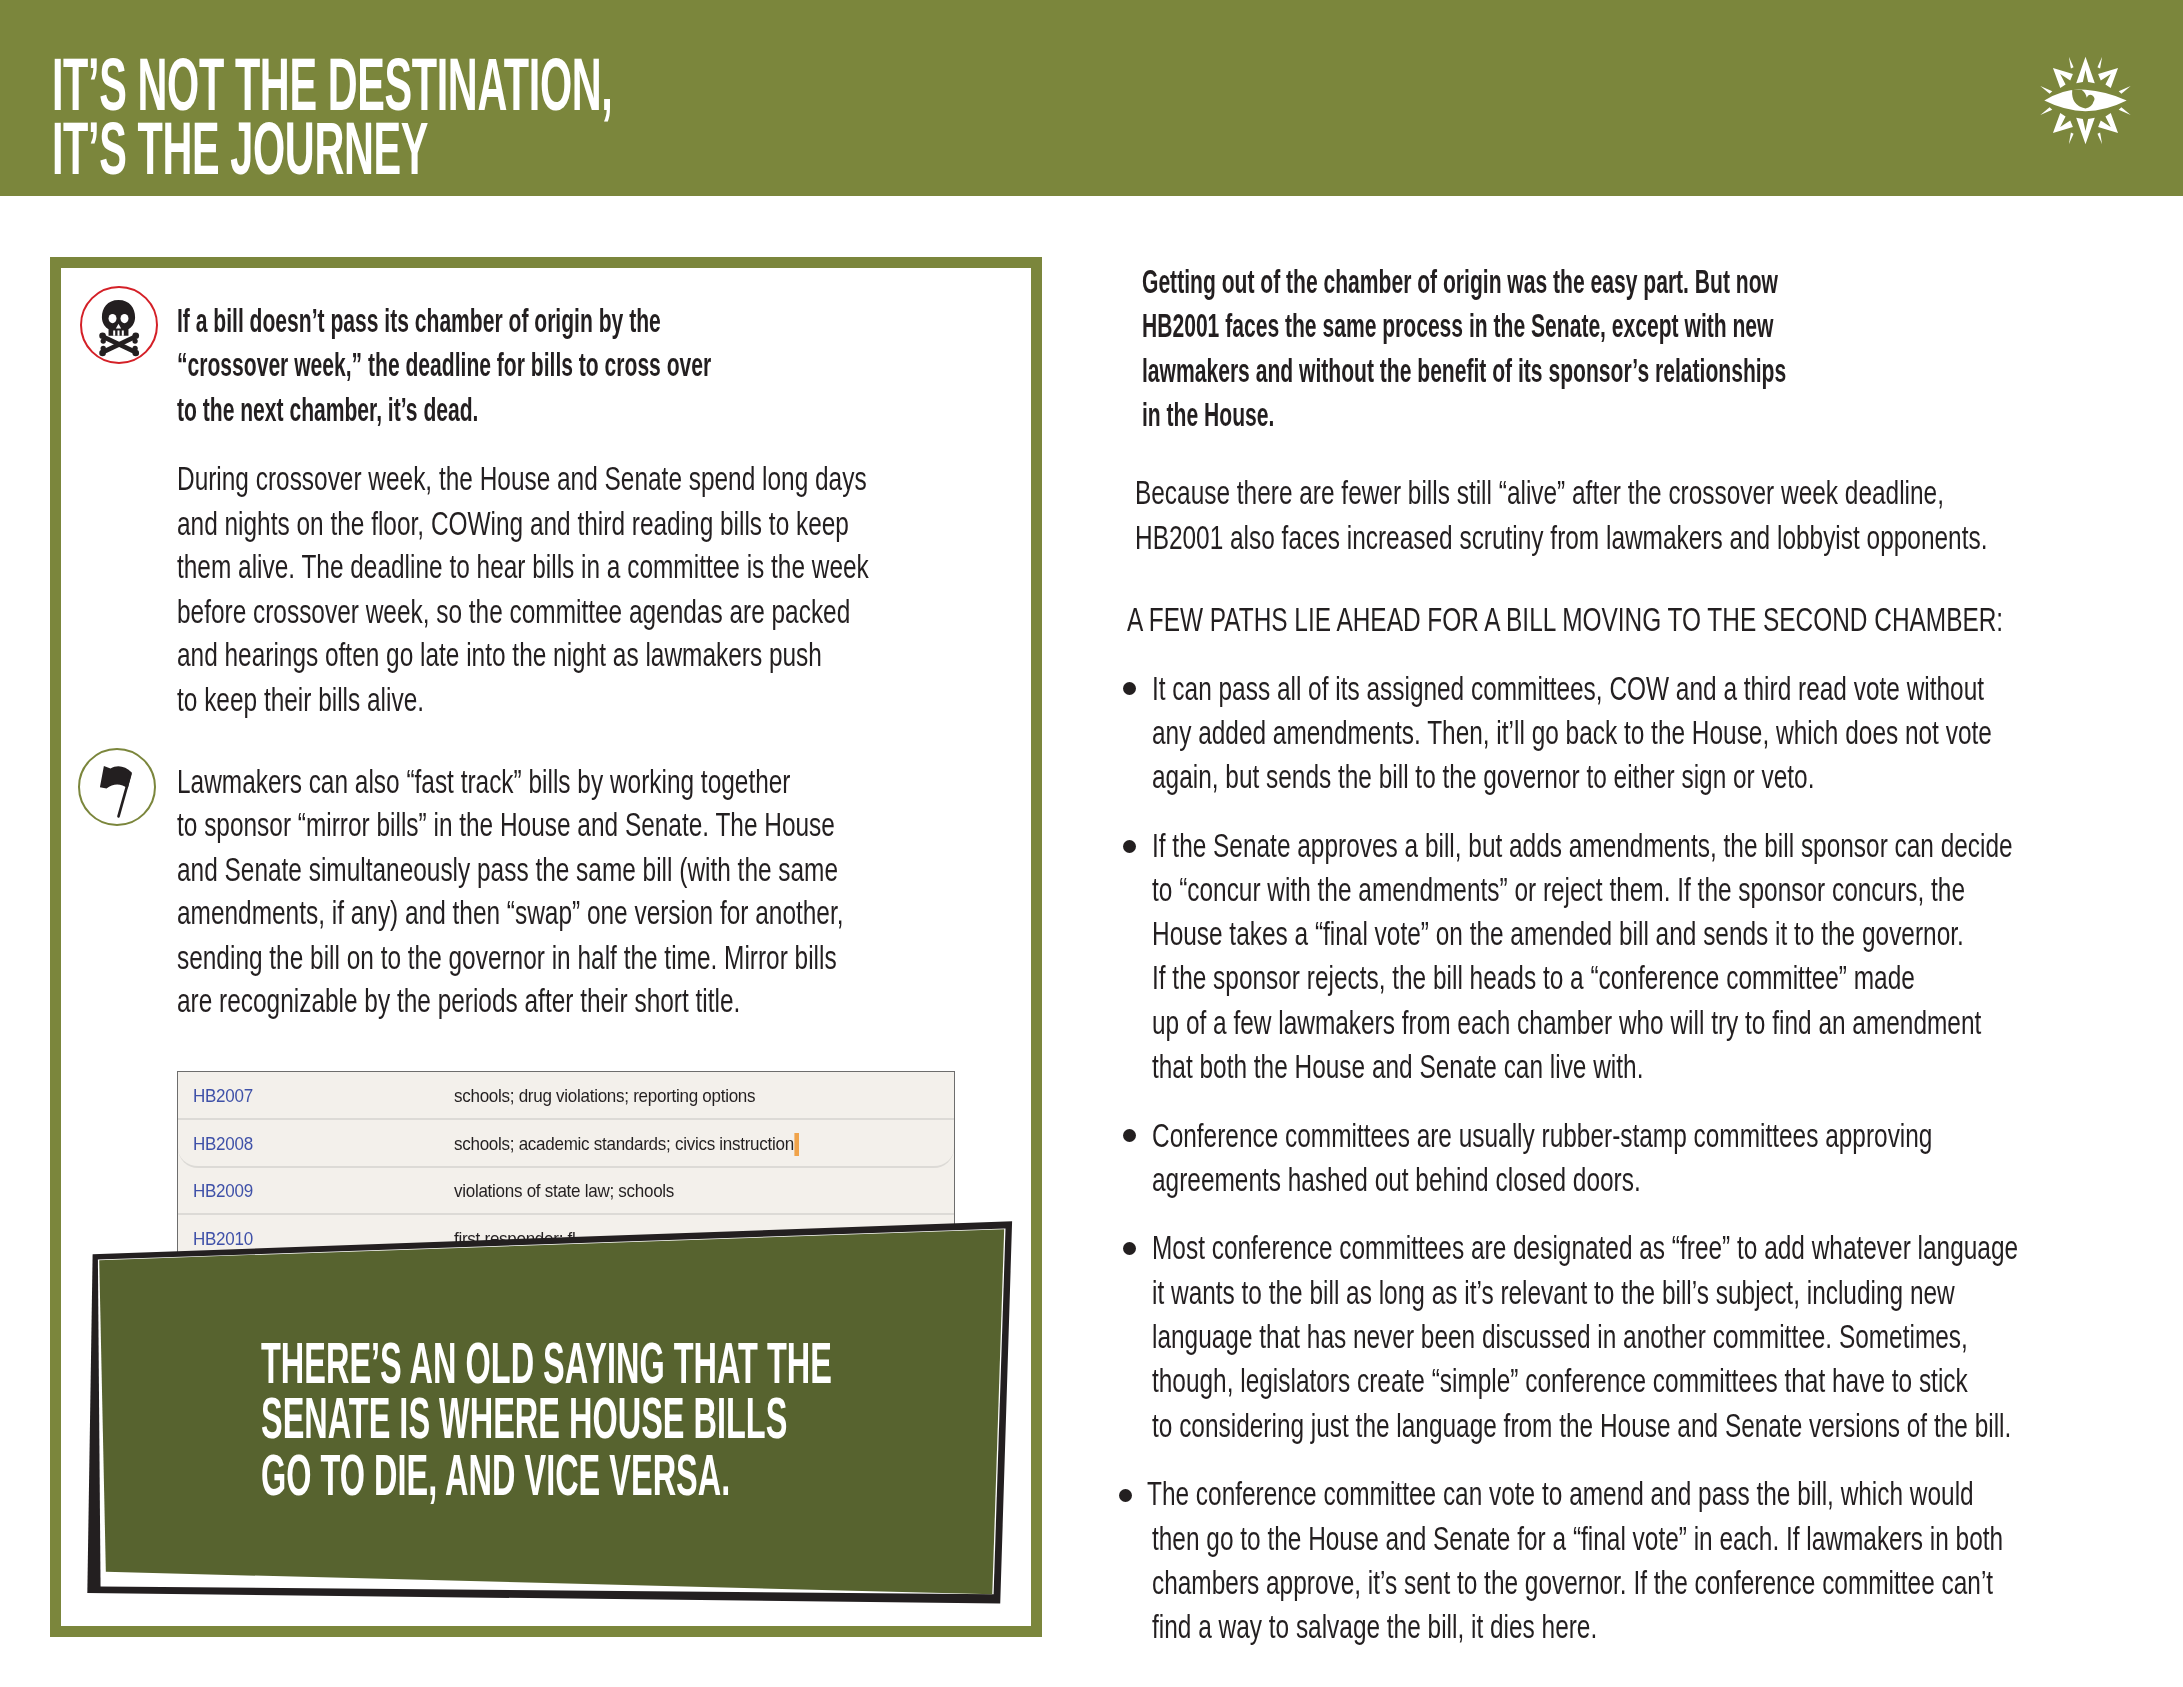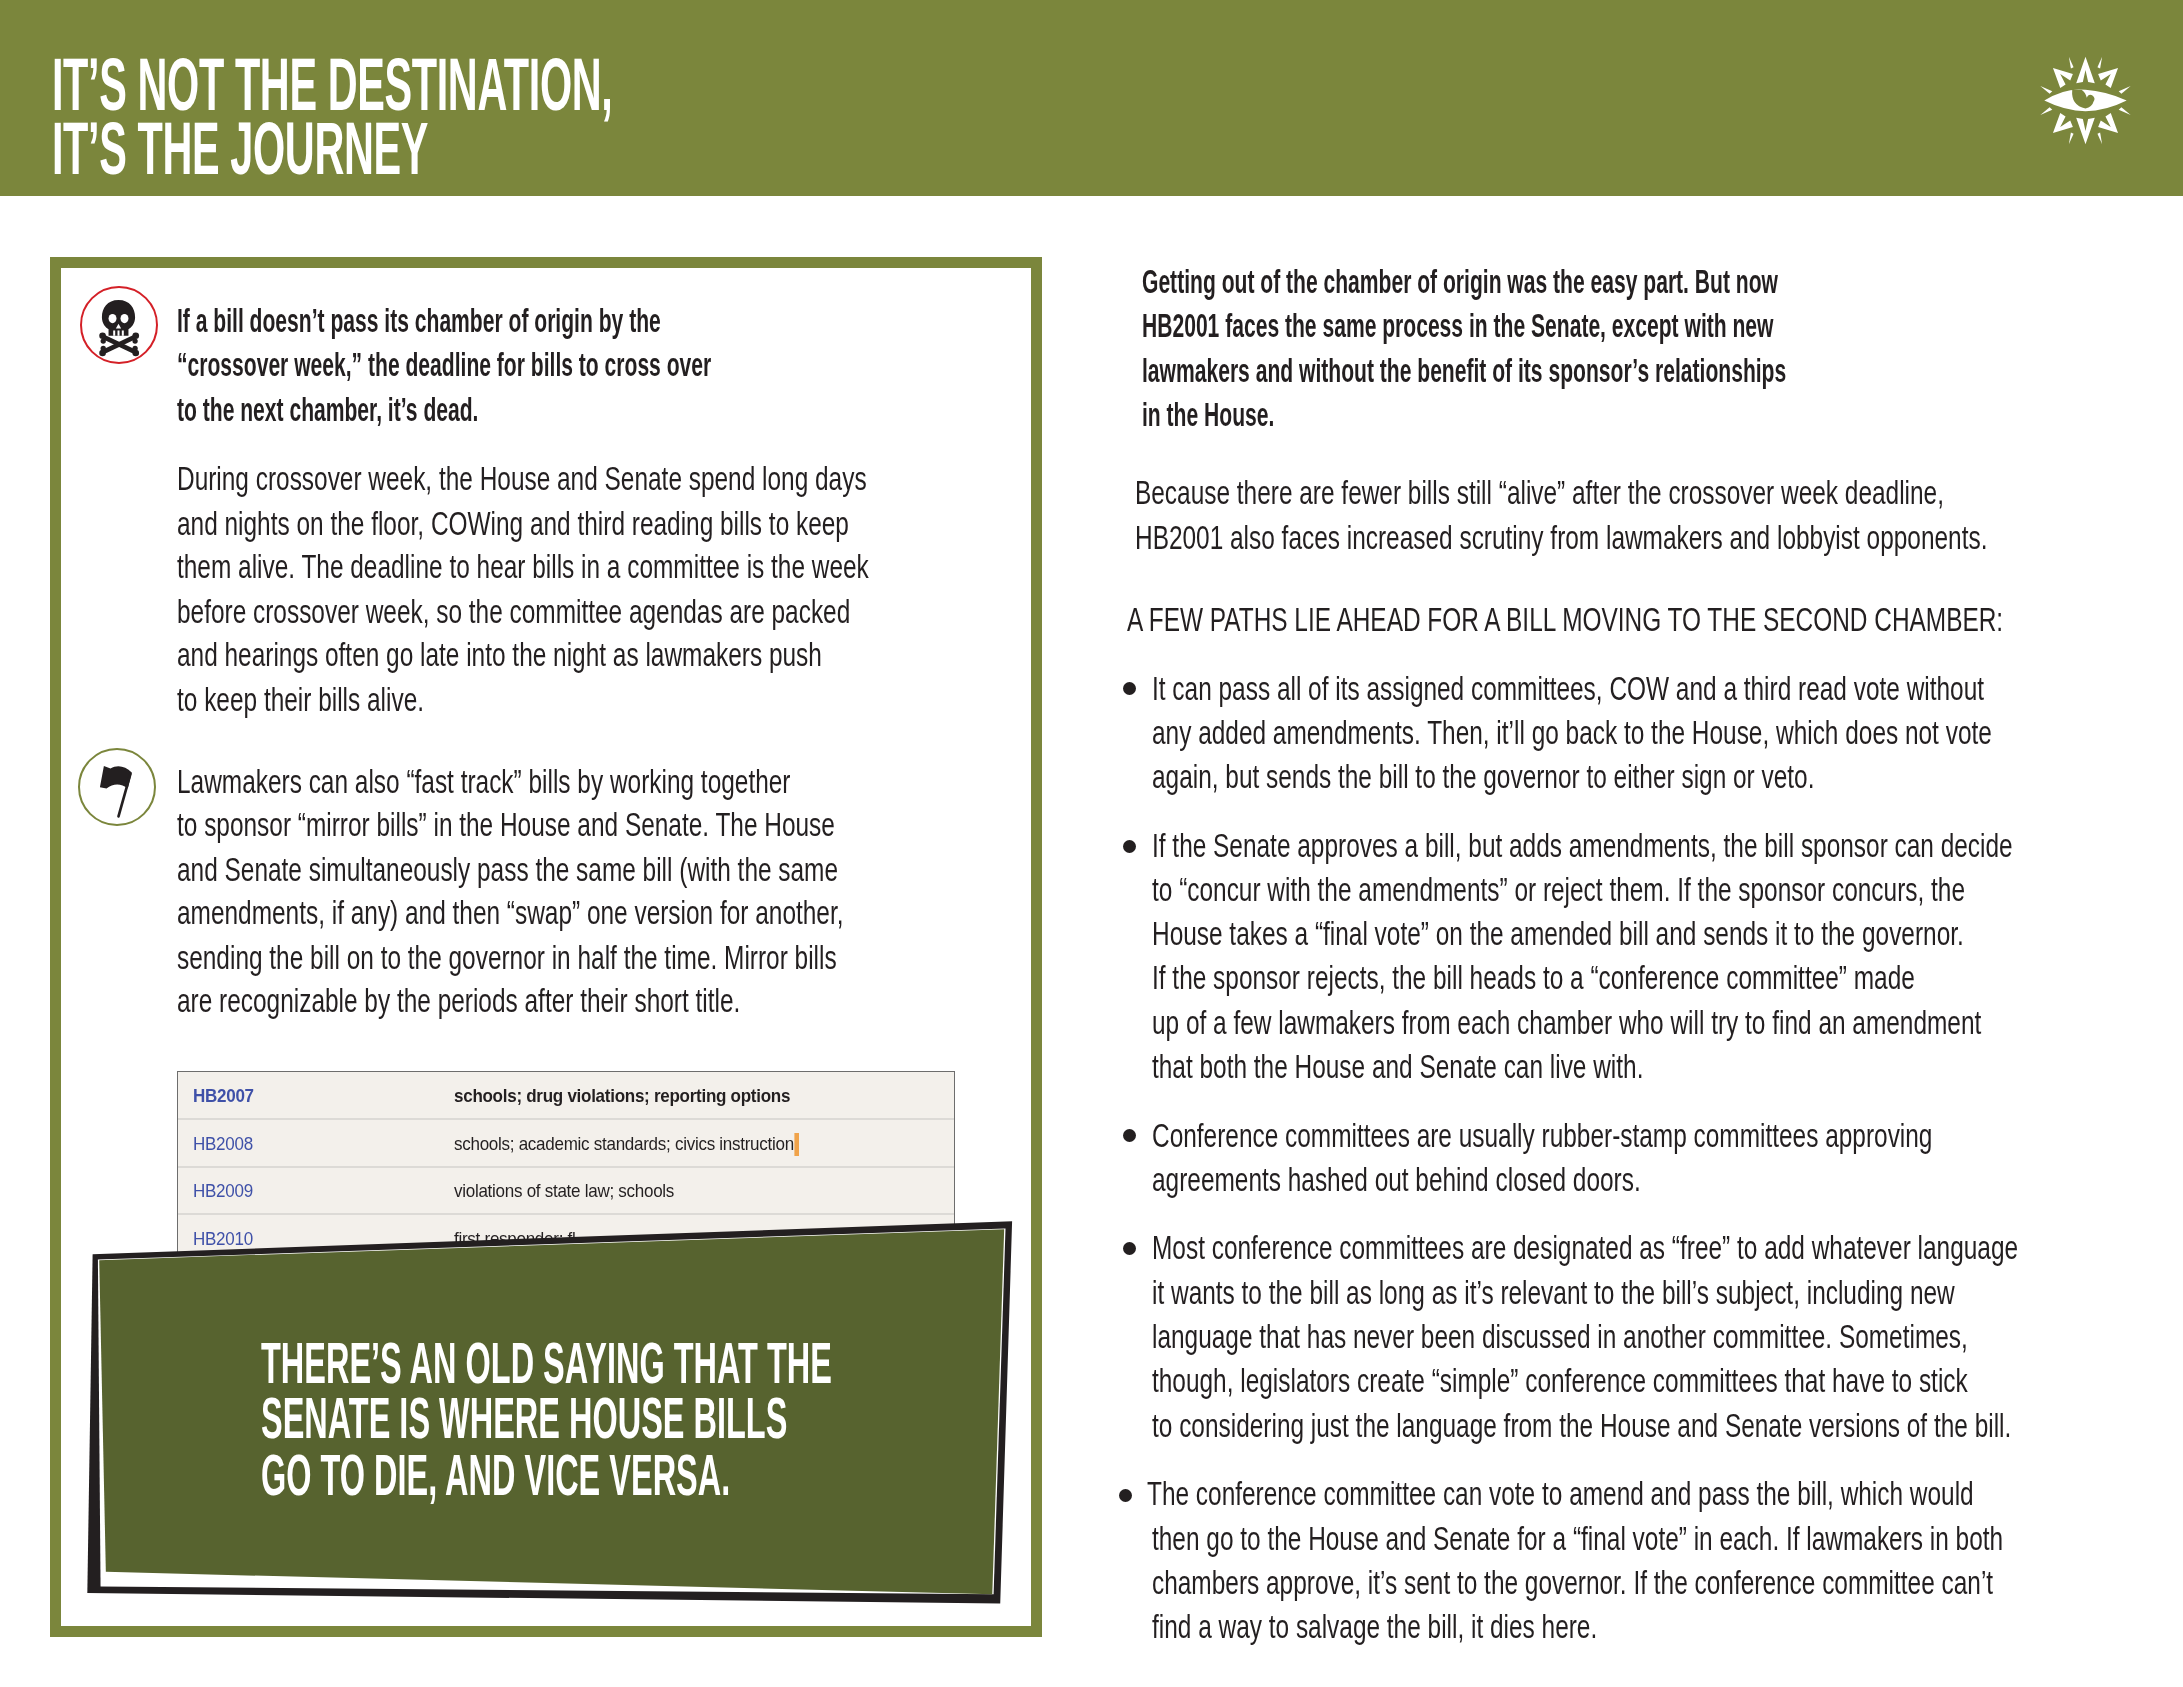--- a/index.html
+++ b/index.html
@@ -109,25 +109,25 @@
 </div>
 
 <div class="line light-cond abs" style="left:177px; top:765px;">Lawmakers can also “fast track” bills by working together</div>
 <div class="line light-cond abs" style="left:177px; top:808px;">to sponsor “mirror bills” in the House and Senate. The House</div>
 <div class="line light-cond abs" style="left:177px; top:853px;">and Senate simultaneously pass the same bill (with the same</div>
 <div class="line light-cond abs" style="left:177px; top:896px;">amendments, if any) and then “swap” one version for another,</div>
 <div class="line light-cond abs" style="left:177px; top:941px;">sending the bill on to the governor in half the time. Mirror bills</div>
 <div class="line light-cond abs" style="left:177px; top:984px;">are recognizable by the periods after their short title.</div>
 
 <div class="table">
-  <div class="trow" style="top:0;font-weight:bold;">
+  <div class="trow" style="top:0;">
     <span class="tcell-id">HB2007</span>
     <span class="tcell-desc">schools; drug violations; reporting options</span>
   </div>
-  <div class="trow" style="top:48px;">
+  <div class="trow" style="top:48px;border-radius:20px;">
     <span class="tcell-id">HB2008</span>
     <span class="tcell-desc"><span>schools; academic standards; civics instruction</span><span class="cursor"></span></span>
   </div>
   <div class="trow" style="top:95px;">
     <span class="tcell-id">HB2009</span>
     <span class="tcell-desc">violations of state law; schools</span>
   </div>
   <div class="trow" style="top:143px; border-bottom:none;">
     <span class="tcell-id">HB2010</span>
     <span class="tcell-desc">first responder; fl</span>

